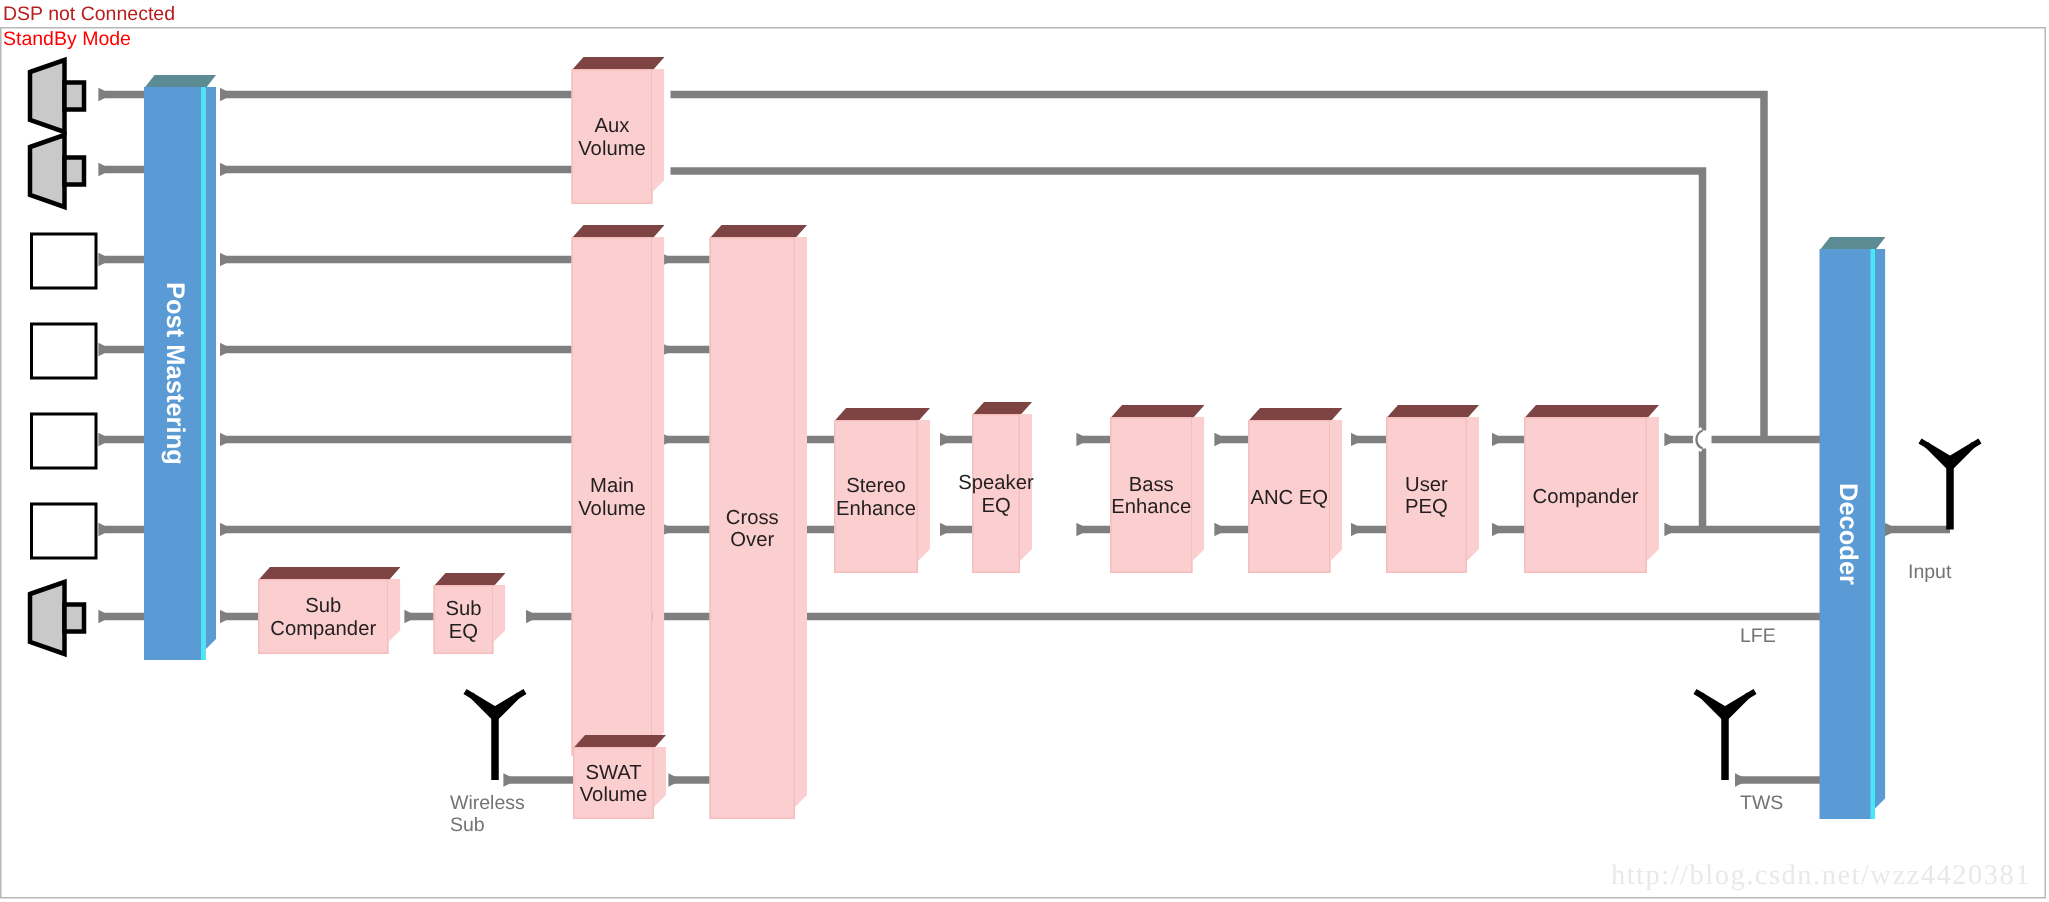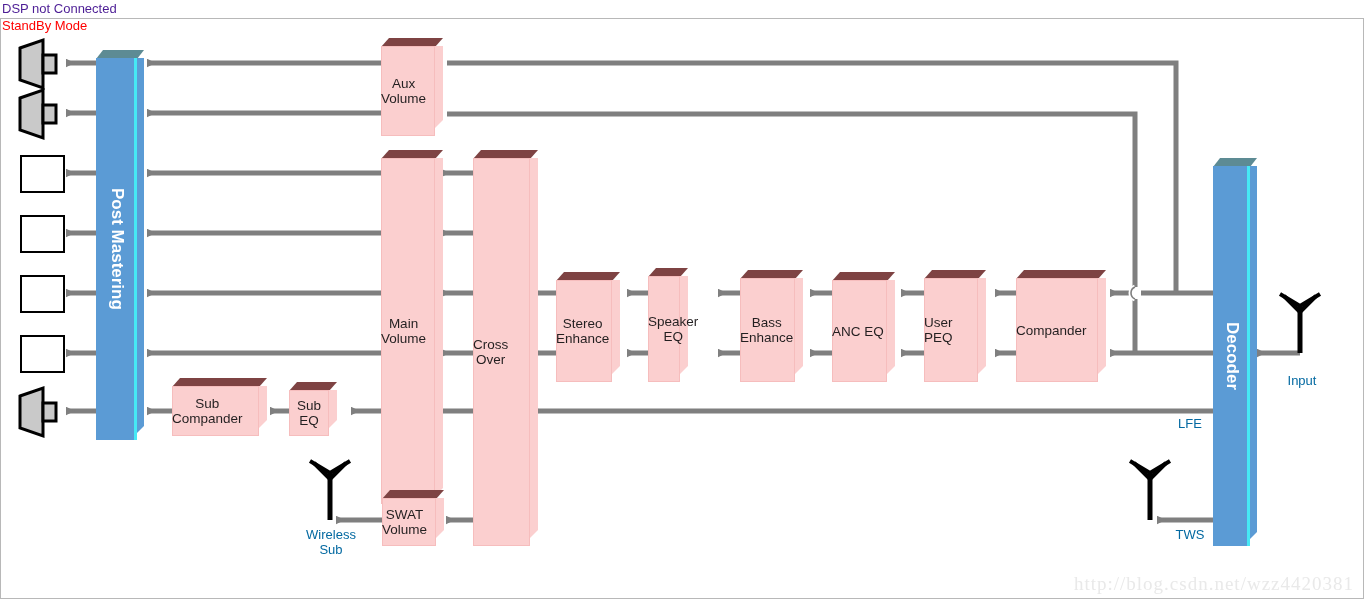--- a/index.html
+++ b/index.html
@@ -5,53 +5,53 @@
 <style>
   html,body{margin:0;padding:0;background:#ffffff;}
   body{font-family:"Liberation Sans", sans-serif;}
   #root{position:relative;width:1366px;height:601px;background:#ffffff;overflow:hidden;}
 
   
   .canvas-frame{position:absolute;left:0;top:18px;width:1364px;height:581px;border:1px solid #b8b8b8;box-sizing:border-box;background:#fff;}
 
   
   .status{position:absolute;font-size:13px;line-height:14px;white-space:nowrap;}
-  .status.s0{left:2px;top:2px;color:#4c1d95;}
+  .status.s0{left:2px;top:2px;color:#b91c1c;}
   .status.s1{left:2px;top:19px;color:#ff0000;}
 
   
   .watermark{position:absolute;right:12px;bottom:6px;font-family:"Liberation Serif",serif;font-size:19px;color:#e9e9e9;letter-spacing:1px;white-space:nowrap;}
 
   
   .blk{position:absolute;box-sizing:border-box;}
   .blk .face{position:absolute;left:0;top:8px;right:8px;bottom:0;background:#fbcfcf;border:1px solid #f6bdbd;box-sizing:border-box;}
   .blk .top{position:absolute;left:0;top:0;width:100%;height:9px;background:#7e4343;
             clip-path:polygon(8px 0, 100% 0, calc(100% - 8px) 100%, 0 100%);}
   .blk .side{position:absolute;right:0;top:8px;width:8px;bottom:8px;background:#fbcfcf;
             clip-path:polygon(0 0,100% -8px,100% calc(100% - 8px),0 100%);}
-  .blk .lbl{position:absolute;left:0;top:8px;right:8px;bottom:0;display:flex;align-items:center;justify-content:flex-start;
+  .blk .lbl{position:absolute;left:0;top:8px;right:8px;bottom:0;display:flex;align-items:center;justify-content:center;
             text-align:center;font-size:13.5px;line-height:15px;color:#231f20;white-space:pre-line;}
 
   
   .bblk{position:absolute;box-sizing:border-box;}
   .bblk .bface{position:absolute;left:0;top:8px;right:7px;bottom:0;background:#5b9bd5;}
   .bblk .btop{position:absolute;left:0;top:0;width:100%;height:9px;background:#5d8b94;
               clip-path:polygon(7px 0,100% 0,calc(100% - 7px) 100%,0 100%);}
   .bblk .bedge{position:absolute;right:7px;top:8px;width:3px;bottom:0;background:#46e8f5;}
   .bblk .bside{position:absolute;right:0;top:8px;width:7px;bottom:7px;background:#5b9bd5;
               clip-path:polygon(0 0,100% -7px,100% calc(100% - 7px),0 100%);}
   .bblk .blbl{position:absolute;left:0;top:8px;right:7px;bottom:0;display:flex;align-items:center;justify-content:center;}
   .bblk .blbl span{writing-mode:vertical-rl;text-orientation:mixed;font-weight:bold;font-size:17px;color:#ffffff;letter-spacing:0px;white-space:nowrap;}
 
   
   .wire-layer{position:absolute;left:0;top:0;width:1366px;height:601px;pointer-events:none;}
   .sqicon{position:absolute;border:2px solid #000;background:#fff;box-sizing:border-box;}
 
   
-  .tlabel{position:absolute;font-size:13px;line-height:15px;color:#0369a1;white-space:pre-line;text-align:center;}
+  .tlabel{position:absolute;font-size:13px;line-height:15px;color:#737373;white-space:pre-line;text-align:left;}
 </style>
 </head>
 <body>
 
 <div id="root">
 
   <div class="canvas-frame"></div>
 
   <div class="status s0">DSP not Connected</div>
   <div class="status s1">StandBy Mode</div>

